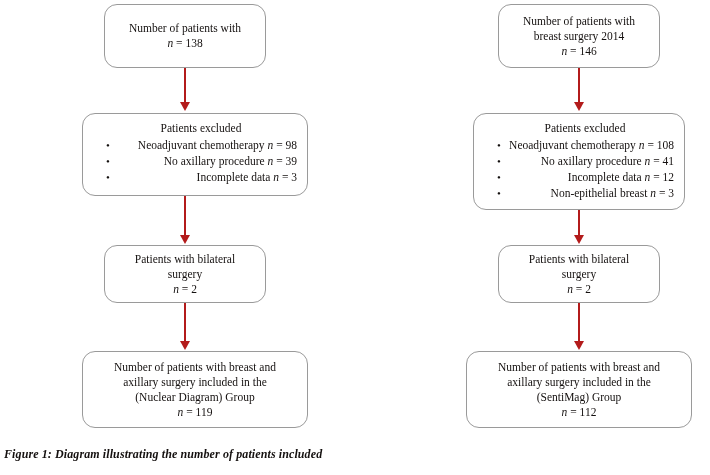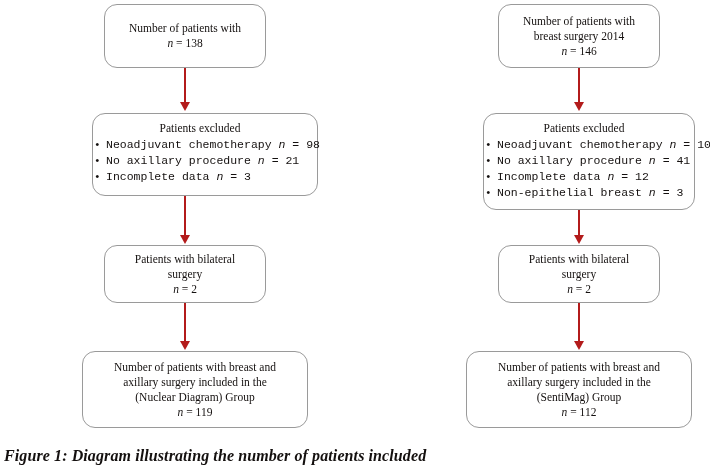--- a/index.html
+++ b/index.html
@@ -42,34 +42,32 @@
   }
 
   .node .ln {
     display: block;
     white-space: nowrap;
   }
 
   .node-excluded {
     align-items: stretch;
     justify-content: flex-start;
-    padding: 7px 10px 6px 0;
-    margin-left: 10px;
+    padding: 7px 10px 6px 22px;
   }
   .node-excluded .hdr {
     text-align: center;
     display: block;
     margin-bottom: 1px;
   }
   .node-excluded ul {
     list-style: none;
     margin: 0;
     padding: 0;
-    text-align: left;
-    font-family: Liberation Mono, monospace;
+    text-align: right;
   }
   .node-excluded li {
     position: relative;
     padding-left: 13px;
     line-height: 16px;
     white-space: nowrap;
   }
   .node-excluded li::before {
     content: "\2022";
     position: absolute;
@@ -98,21 +96,21 @@
     height: 0;
     border-left: 5px solid transparent;
     border-right: 5px solid transparent;
     border-top: 9px solid #b31b1b;
   }
 
   #caption {
     position: absolute;
     left: 4px;
     top: 447px;
-    font-size: 16px;
+    font-size: 12px;
     font-style: italic;
     font-weight: bold;
     color: #14100f;
     white-space: nowrap;
     letter-spacing: 0.1px;
   }
 </style>
 </head>
 <body>
 
@@ -125,21 +123,21 @@
 
   <div class="connector" style="left:184px; top:68px; width:2px; height:43px;">
     <div class="stem" style="height:34px;"></div>
     <div class="head" style="top:34px;"></div>
   </div>
 
   <div class="node node-excluded" style="left:82px; top:113px; width:226px; height:83px;">
     <span class="hdr">Patients excluded</span>
     <ul>
       <li><span>Neoadjuvant chemotherapy</span> <i class="ital">n</i> = <span>98</span></li>
-      <li><span>No axillary procedure</span> <i class="ital">n</i> = <span>21</span></li>
+      <li><span>No axillary procedure</span> <i class="ital">n</i> = <span>39</span></li>
       <li><span>Incomplete data</span> <i class="ital">n</i> = <span>3</span></li>
     </ul>
   </div>
 
   <div class="connector" style="left:184px; top:196px; width:2px; height:48px;">
     <div class="stem" style="height:39px;"></div>
     <div class="head" style="top:39px;"></div>
   </div>
 
   <div class="node" style="left:104px; top:245px; width:162px; height:58px;">

